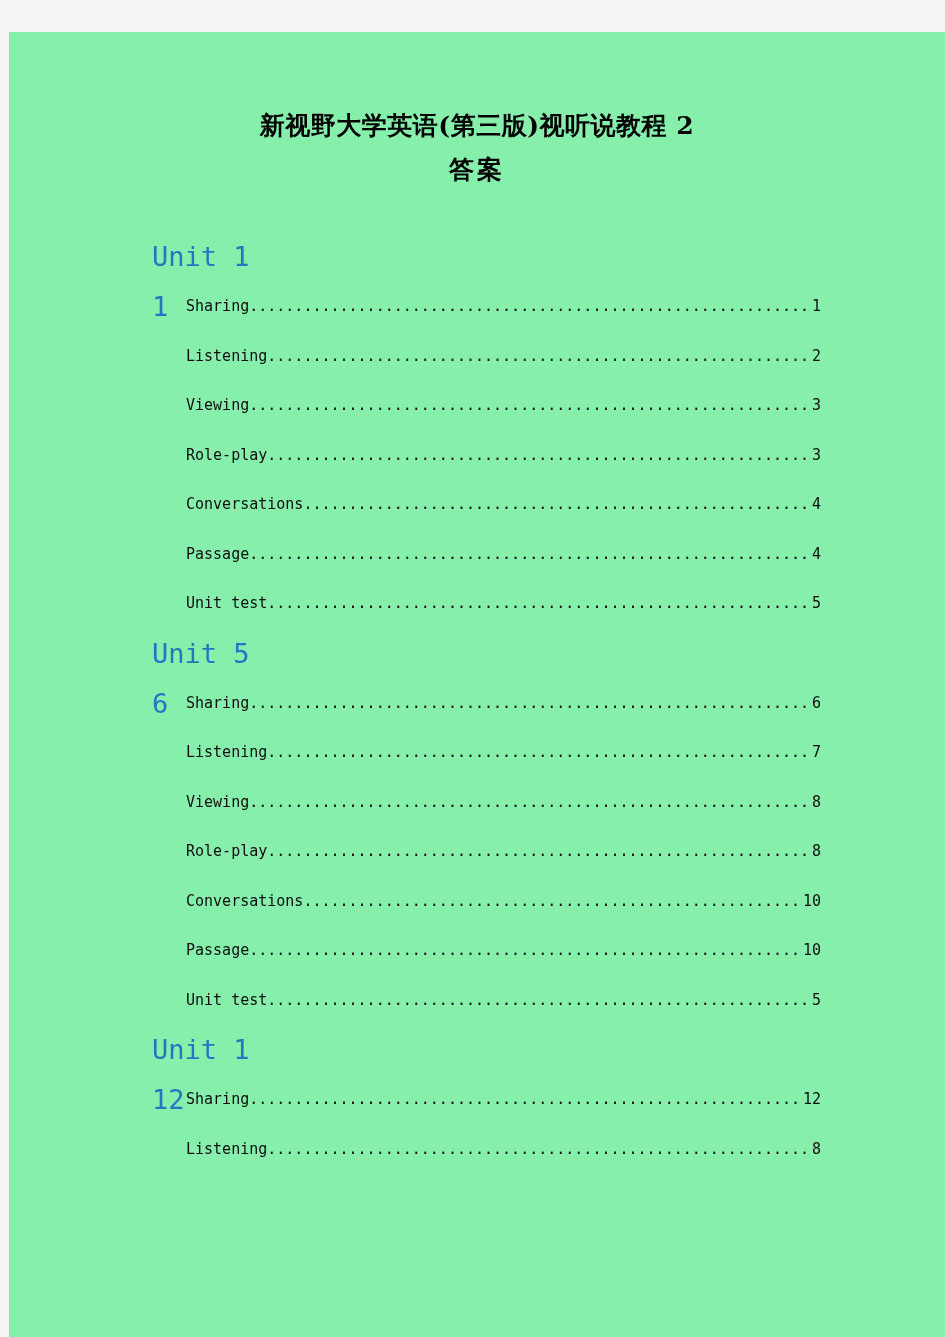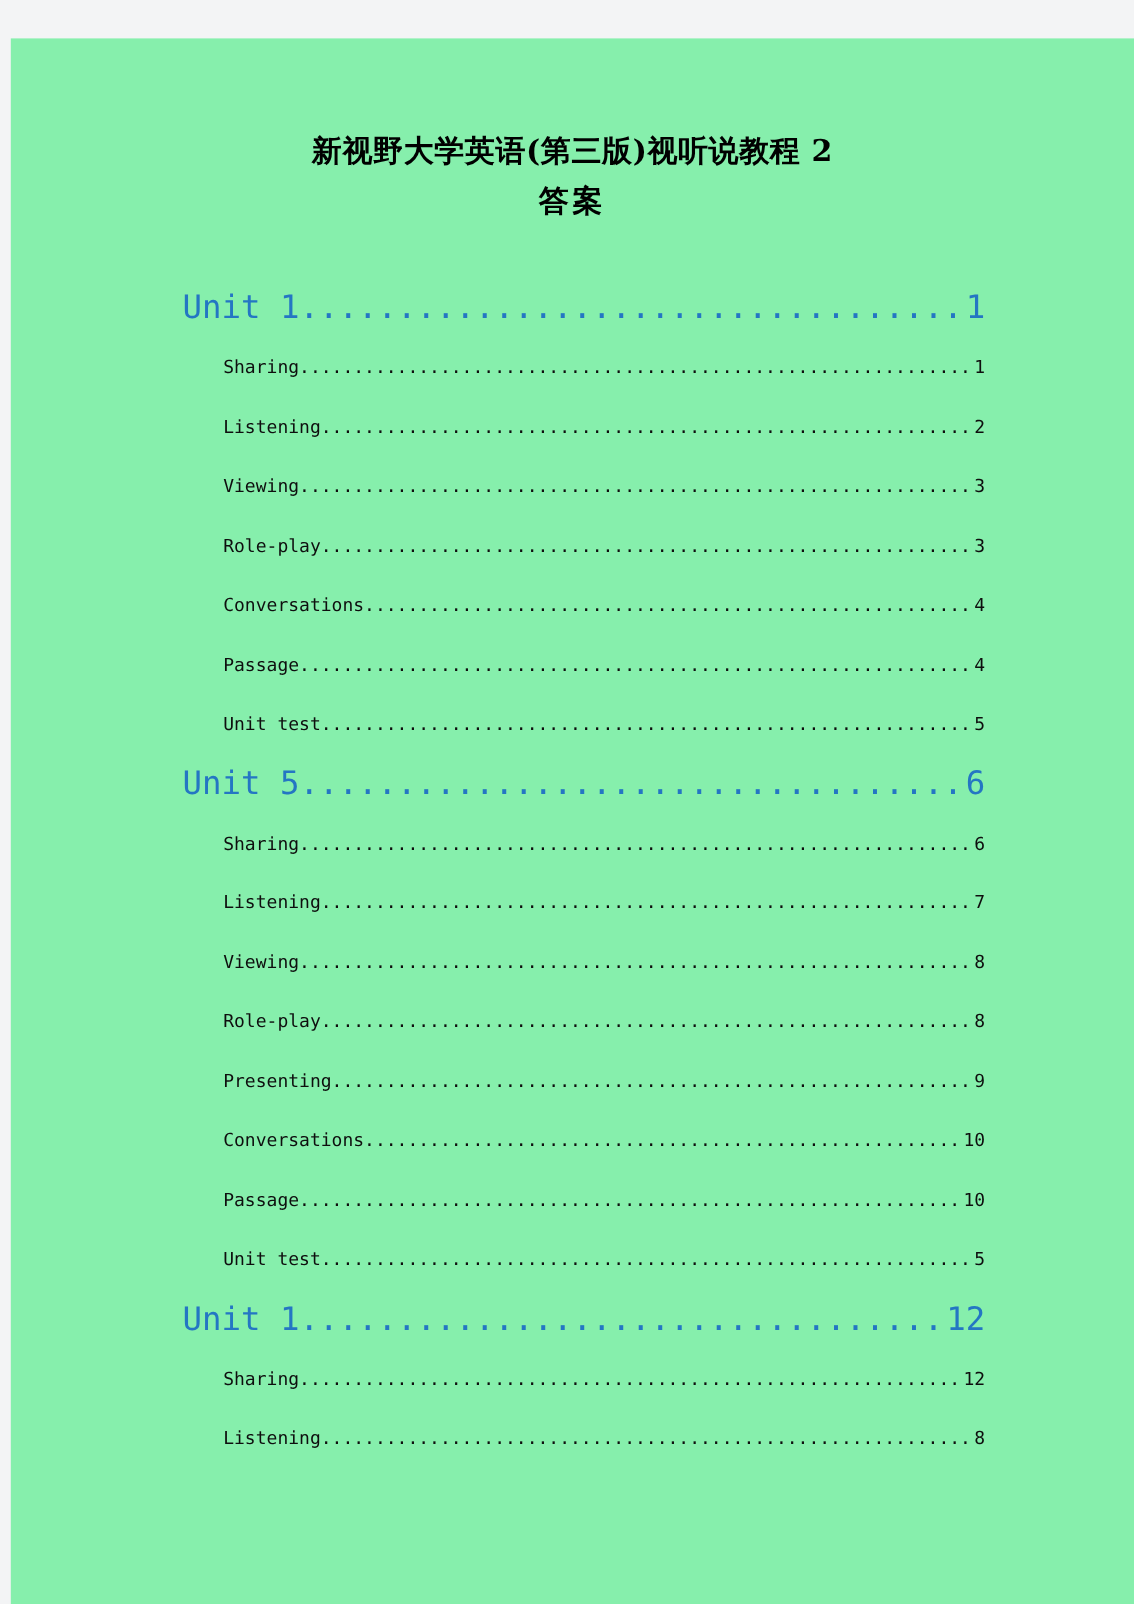--- a/index.html
+++ b/index.html
@@ -35,21 +35,20 @@
     font-family: "DejaVu Serif", "Liberation Serif", serif;
     font-size: 25px;
     font-weight: 700;
     color: #000000;
     line-height: 44px;
     letter-spacing: 0.5px;
     white-space: nowrap;
   }
   .doc-title-line.second {
     letter-spacing: 3px;
-    font-family: Liberation Mono, monospace;
   }
 
   
   .toc {
     margin-top: 40px;
   }
 
   .toc-entry {
     display: flex;
     align-items: baseline;
@@ -58,20 +57,21 @@
   }
 
   
   .toc-entry.level-1 {
     color: #2476c3;
     font-size: 27px;
     height: 50px;
     line-height: 50px;
     padding-left: 143px;
     padding-right: 124px;
+    flex-direction: column;
   }
   .toc-entry.level-1 .leader {
     color: #2476c3;
   }
 
   
   .toc-entry.level-2 {
     color: #0e0e0e;
     font-size: 15px;
     height: 49.5px;
@@ -176,25 +176,20 @@
         <span class="toc-label">Viewing</span>
         <span class="leader"></span>
         <span class="toc-page">8</span>
       </div>
       <div class="toc-entry level-2">
         <span class="toc-label">Role-play</span>
         <span class="leader"></span>
         <span class="toc-page">8</span>
       </div>
       <div class="toc-entry level-2">
-        <span class="toc-label">Presenting</span>
-        <span class="leader"></span>
-        <span class="toc-page">9</span>
-      </div>
-      <div class="toc-entry level-2">
         <span class="toc-label">Conversations</span>
         <span class="leader"></span>
         <span class="toc-page">10</span>
       </div>
       <div class="toc-entry level-2">
         <span class="toc-label">Passage</span>
         <span class="leader"></span>
         <span class="toc-page">10</span>
       </div>
       <div class="toc-entry level-2">

